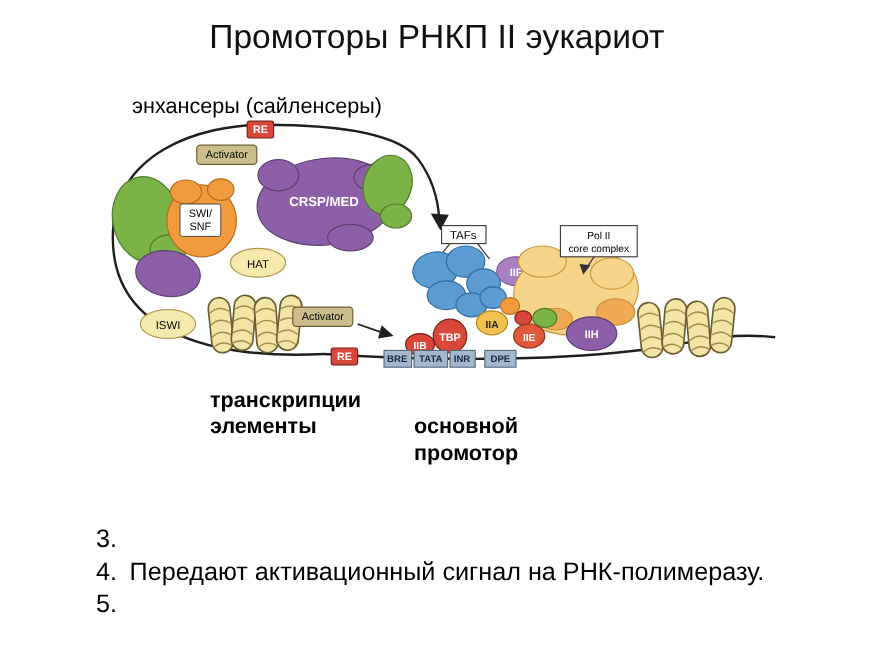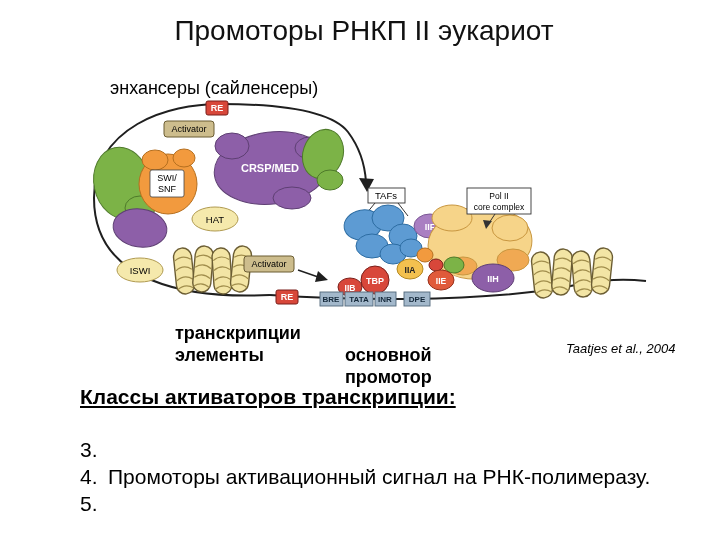--- a/index.html
+++ b/index.html
@@ -186,30 +186,28 @@
       <text x="279" y="214" text-anchor="middle" font-size="8" font-weight="bold" fill="#14283a" stroke="none">TATA</text>
       <text x="305" y="214" text-anchor="middle" font-size="8" font-weight="bold" fill="#14283a" stroke="none">INR</text>
       <text x="337" y="214" text-anchor="middle" font-size="8" font-weight="bold" fill="#14283a" stroke="none">DPE</text>
     </g>
   </svg>
 
   <div class="prox-label">транскрипции
 элементы</div>
   <div class="core-label">основной
 промотор</div>
-  <div class="citation">Taatjes et al., 2004</div>
-
-  <div class="classes-heading">Классы активаторов транскрипции:</div>
+
 
   <div class="class-list">
     <div class="class-item">
       <span class="num">3.</span>
     </div>
     <div class="class-item">
       <span class="num">4.</span>
-      <span class="txt">Промоторы активационный сигнал на РНК-полимеразу.</span>
+      <span class="txt">Передают активационный сигнал на РНК-полимеразу.</span>
     </div>
     <div class="class-item">
       <span class="num">5.</span>
     </div>
   </div>
 
 </div>
 
 </body></html>

